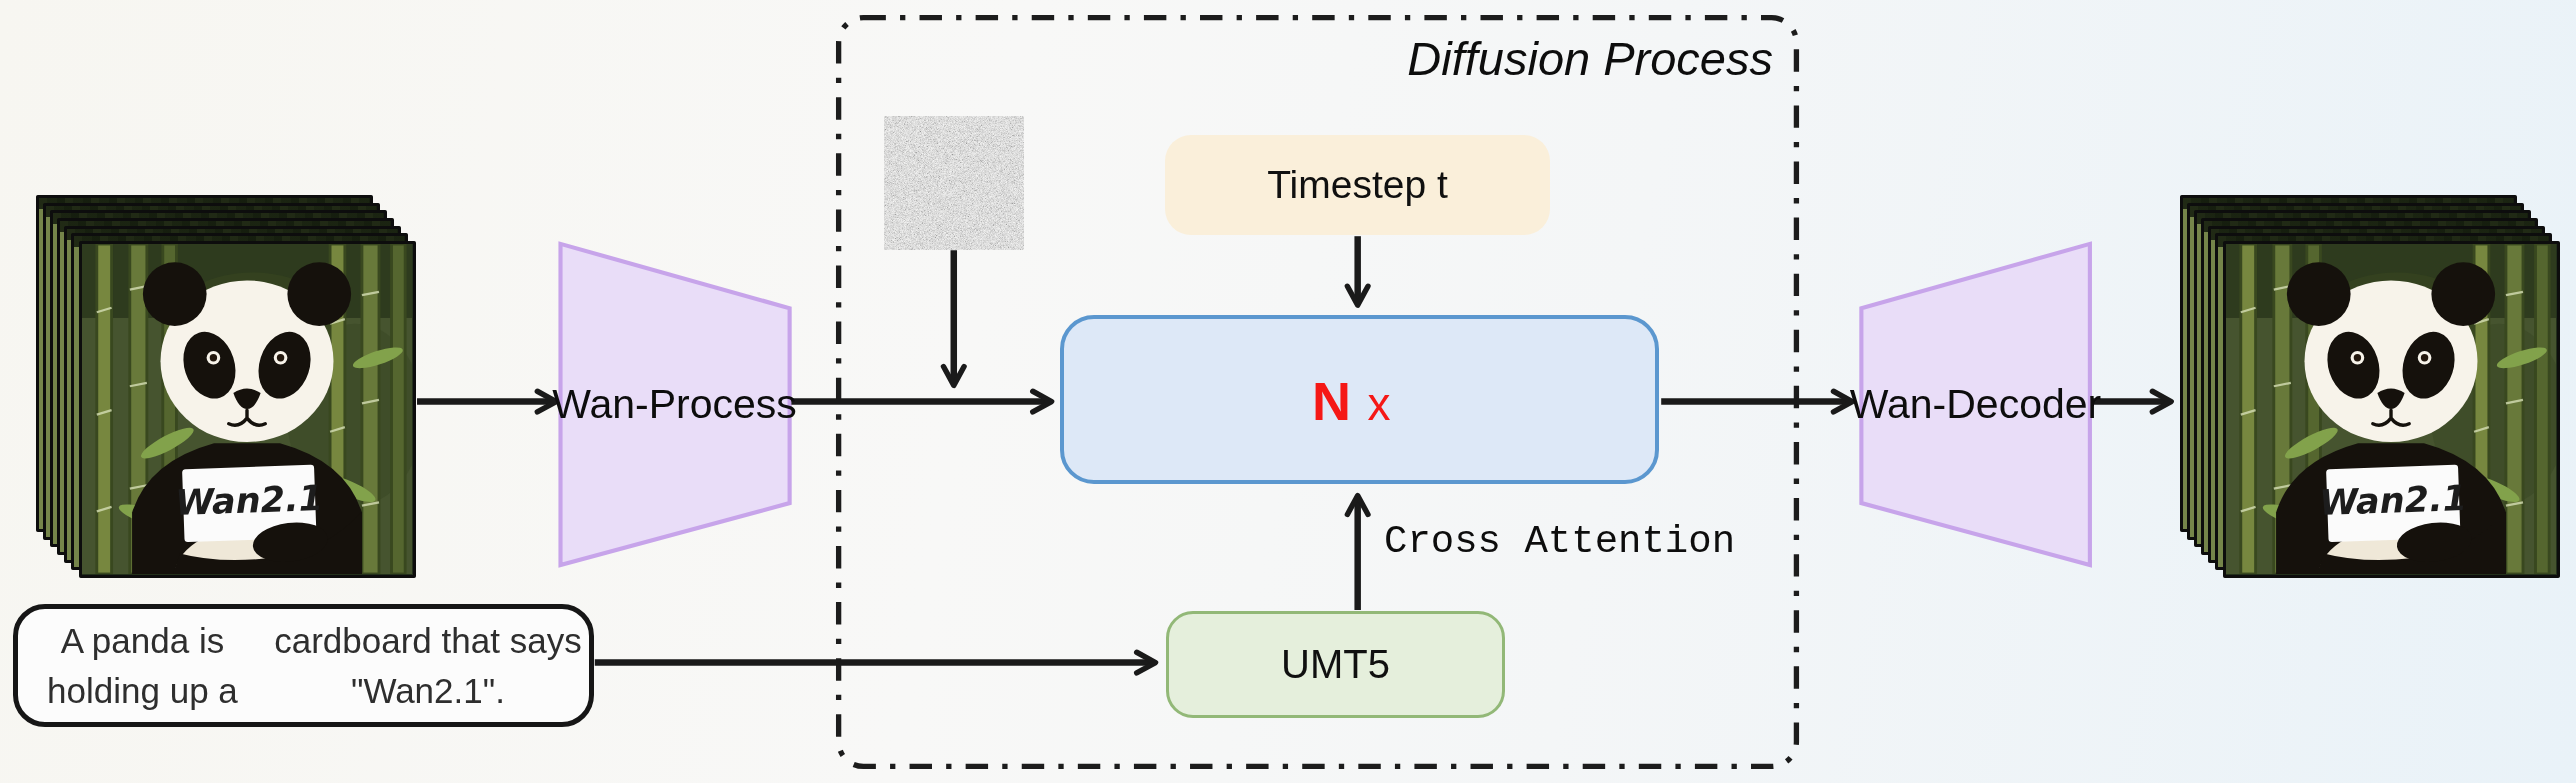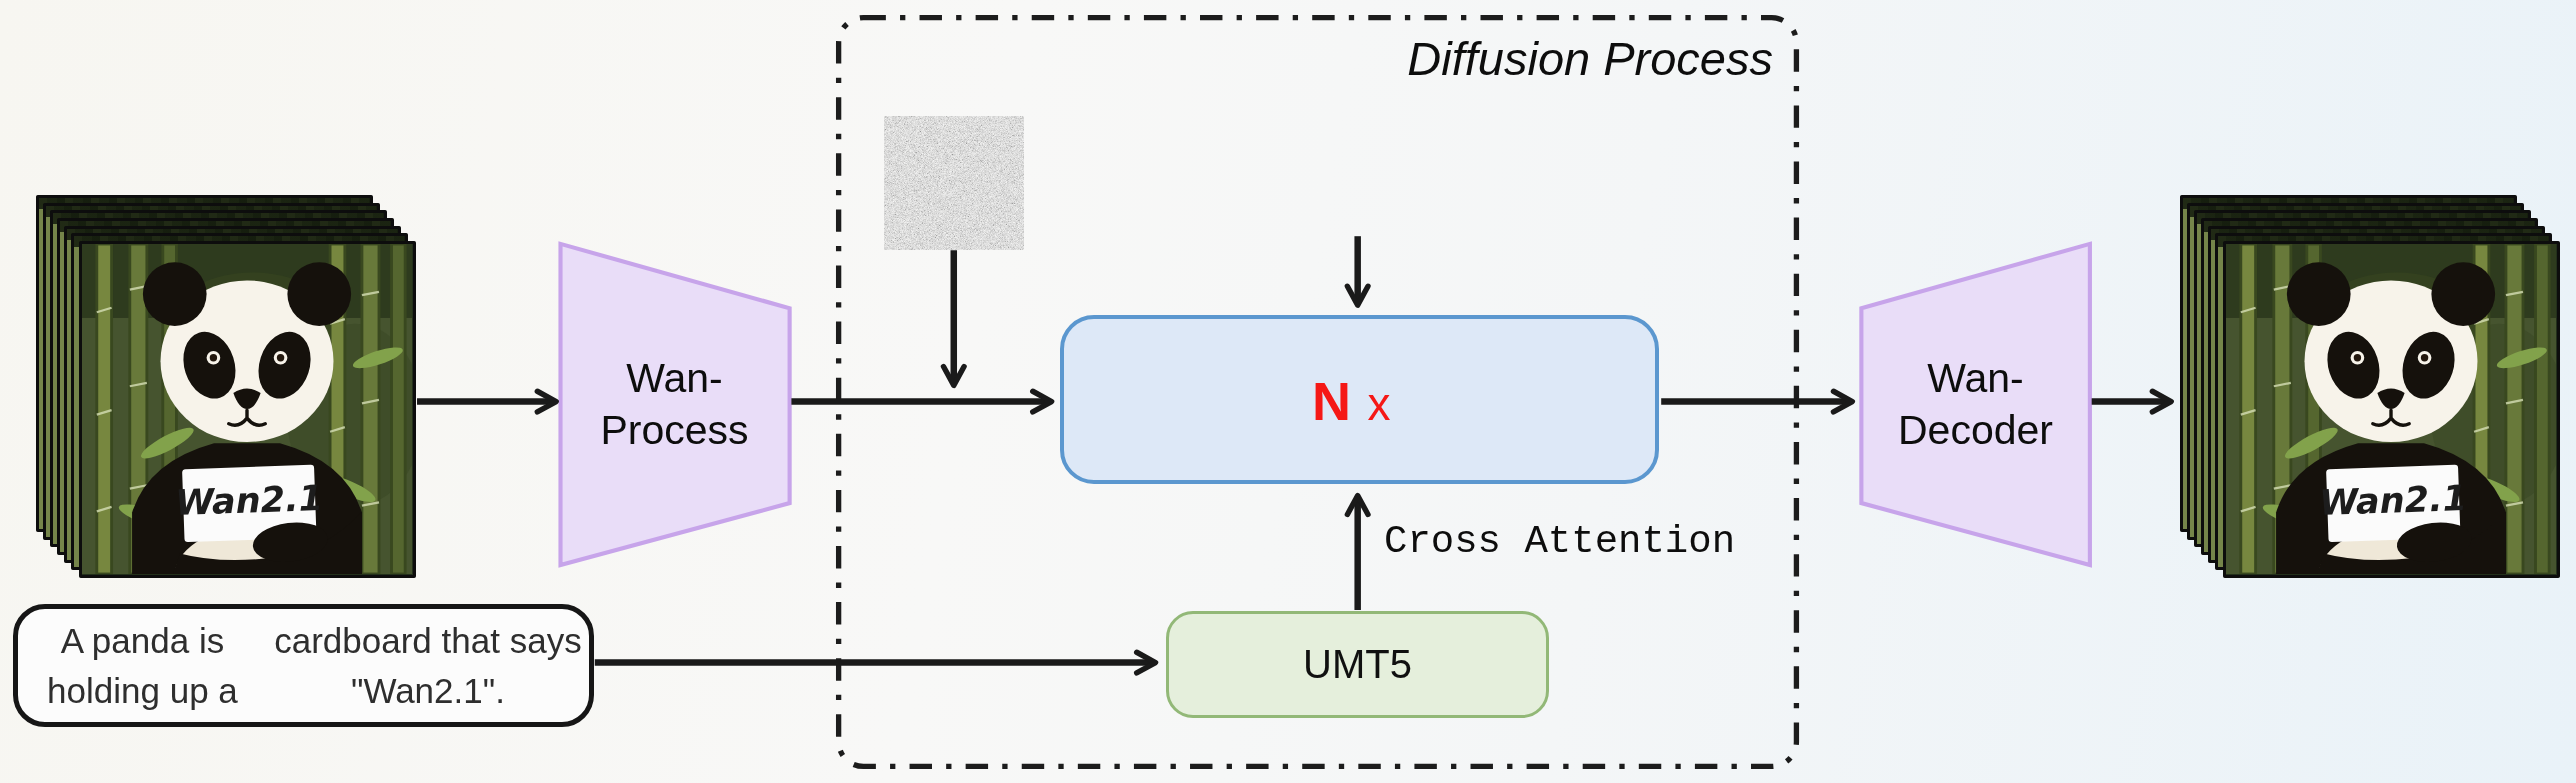--- a/index.html
+++ b/index.html
@@ -27,29 +27,29 @@
   .frame.front svg{display:block;width:330px;height:330px;}
 
   
   .box{position:absolute;box-sizing:border-box;display:flex;align-items:center;justify-content:center;}
   .timestep-box{left:1165px;top:135px;width:385px;height:100px;background:#faefda;border-radius:26px;}
   .timestep-box span{font-size:39px;color:#101010;}
   .dit-box{left:1060px;top:315px;width:599px;height:169px;background:#dde8f7;border:4.1px solid #5b97cf;border-radius:34px;align-items:baseline;padding-top:51px;}
   .dit-n{font-size:54px;font-weight:800;color:#f51816;}
   .dit-x{font-size:46px;color:#f51816;margin:0 16.5px;}
   .dit-rest{font-size:50px;color:#0b0b0b;}
-  .umt5-box{left:1166px;top:611px;width:383px;height:107px;background:#e5efdc;border:3.5px solid #92b877;border-radius:27px;}
+  .umt5-box{left:1166px;top:611px;width:339px;height:107px;background:#e5efdc;border:3.5px solid #92b877;border-radius:27px;}
   .umt5-box span{font-size:40px;color:#101010;}
   .prompt-box{left:13px;top:604px;width:581px;height:123px;background:#fcfcfc;border:5.3px solid #161616;border-radius:32px;}
   .prompt-box span{font-size:35px;line-height:1.42;color:#2e2e2e;text-align:center;display:block;}
 
   
   .lbl{position:absolute;color:#0d0d0d;}
   .diffusion-title{left:1299px;top:31px;width:474px;text-align:right;font-size:47px;font-style:italic;}
-  .trap-label{display:flex;flex-direction:column;align-items:center;justify-content:center;text-align:center;font-size:41px;line-height:1.26;}
+  .trap-label{display:flex;flex-direction:row;align-items:center;justify-content:center;text-align:center;font-size:41px;line-height:1.26;}
   .enc-label{left:560px;top:244px;width:229px;height:321px;}
   .dec-label{left:1861px;top:244px;width:229px;height:321px;}
   .cross-label{left:1384px;top:520px;font-size:39px;font-family:Liberation Mono, monospace;}
 </style>
 </head>
 <body>
 
 <div class="canvas">
 
   <svg class="overlay" viewBox="0 0 4362 1326" xmlns="http://www.w3.org/2000/svg">
@@ -181,20 +181,23 @@
 
   <div class="lbl trap-label enc-label">
     <span>Wan-</span>
     <span>Process</span>
   </div>
   <div class="lbl trap-label dec-label">
     <span>Wan-</span>
     <span>Decoder</span>
   </div>
 
+  <div class="box timestep-box">
+    <span>Timestep t</span>
+  </div>
 
   <div class="box dit-box">
     <span class="dit-n">N</span>
     <span class="dit-x">x</span>
   </div>
 
   <div class="lbl cross-label">Cross Attention</div>
 
   <div class="box umt5-box">
     <span>UMT5</span>

